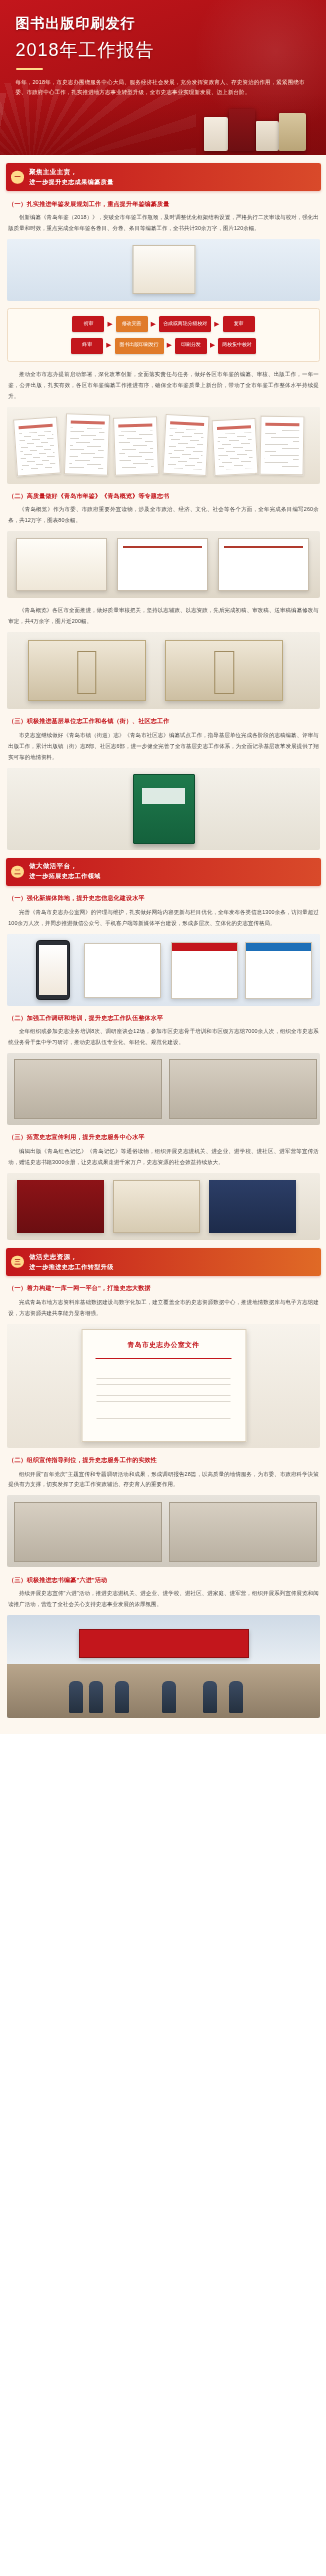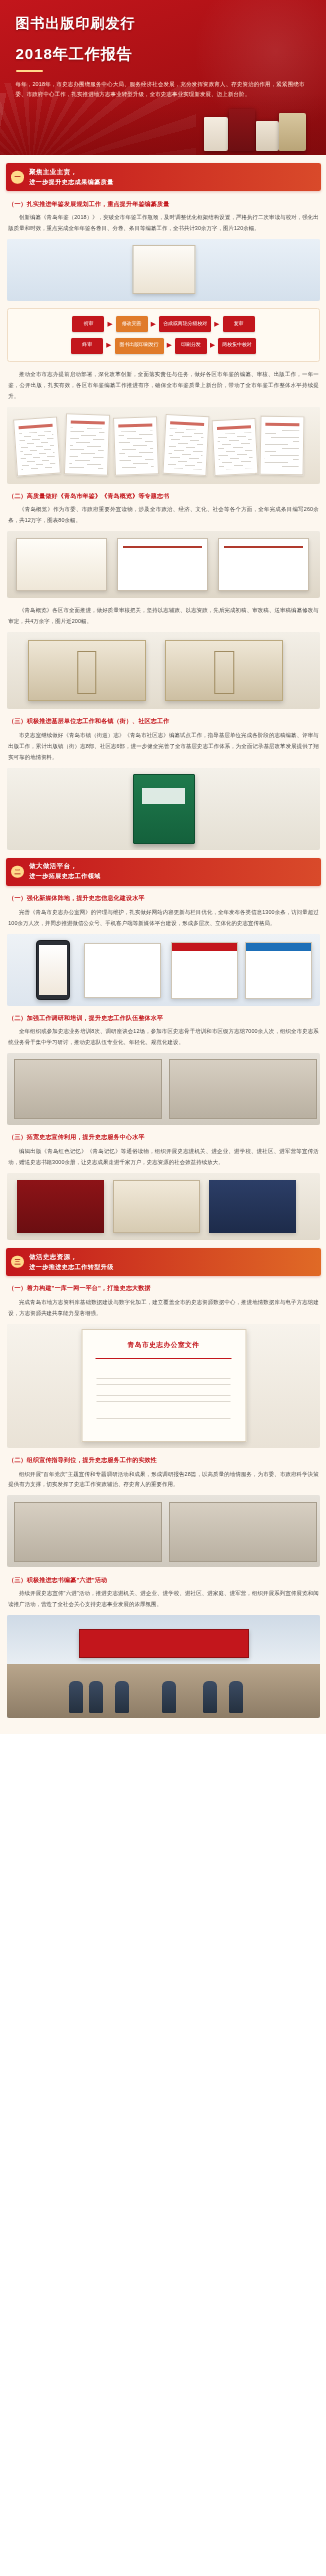--- a/index.html
+++ b/index.html
@@ -57,24 +57,24 @@
     font-size: 14px;
     font-weight: bold;
     letter-spacing: 1px;
     line-height: 1.45;
     text-shadow: 0 1px 2.1px rgba(0,0,0,0.25);
   }
   .h-title2 {
     position: relative;
     z-index: 3;
     color: #ffffff;
-    font-size: 15px;
-    font-weight: bold;
+    font-size: 18px;
+    font-weight: normal;
     letter-spacing: 1px;
-    margin-top: 11px;
+    margin-top: 4px;
     text-shadow: 0 1px 2.1px rgba(0,0,0,0.25);
   }
   .h-divider {
     position: relative;
     z-index: 3;
     width: 27px; height: 1.5px;
     background: #ffd98a;
     margin: 6.7px 0 6.7px 0;
     border-radius: 1px;
   }

